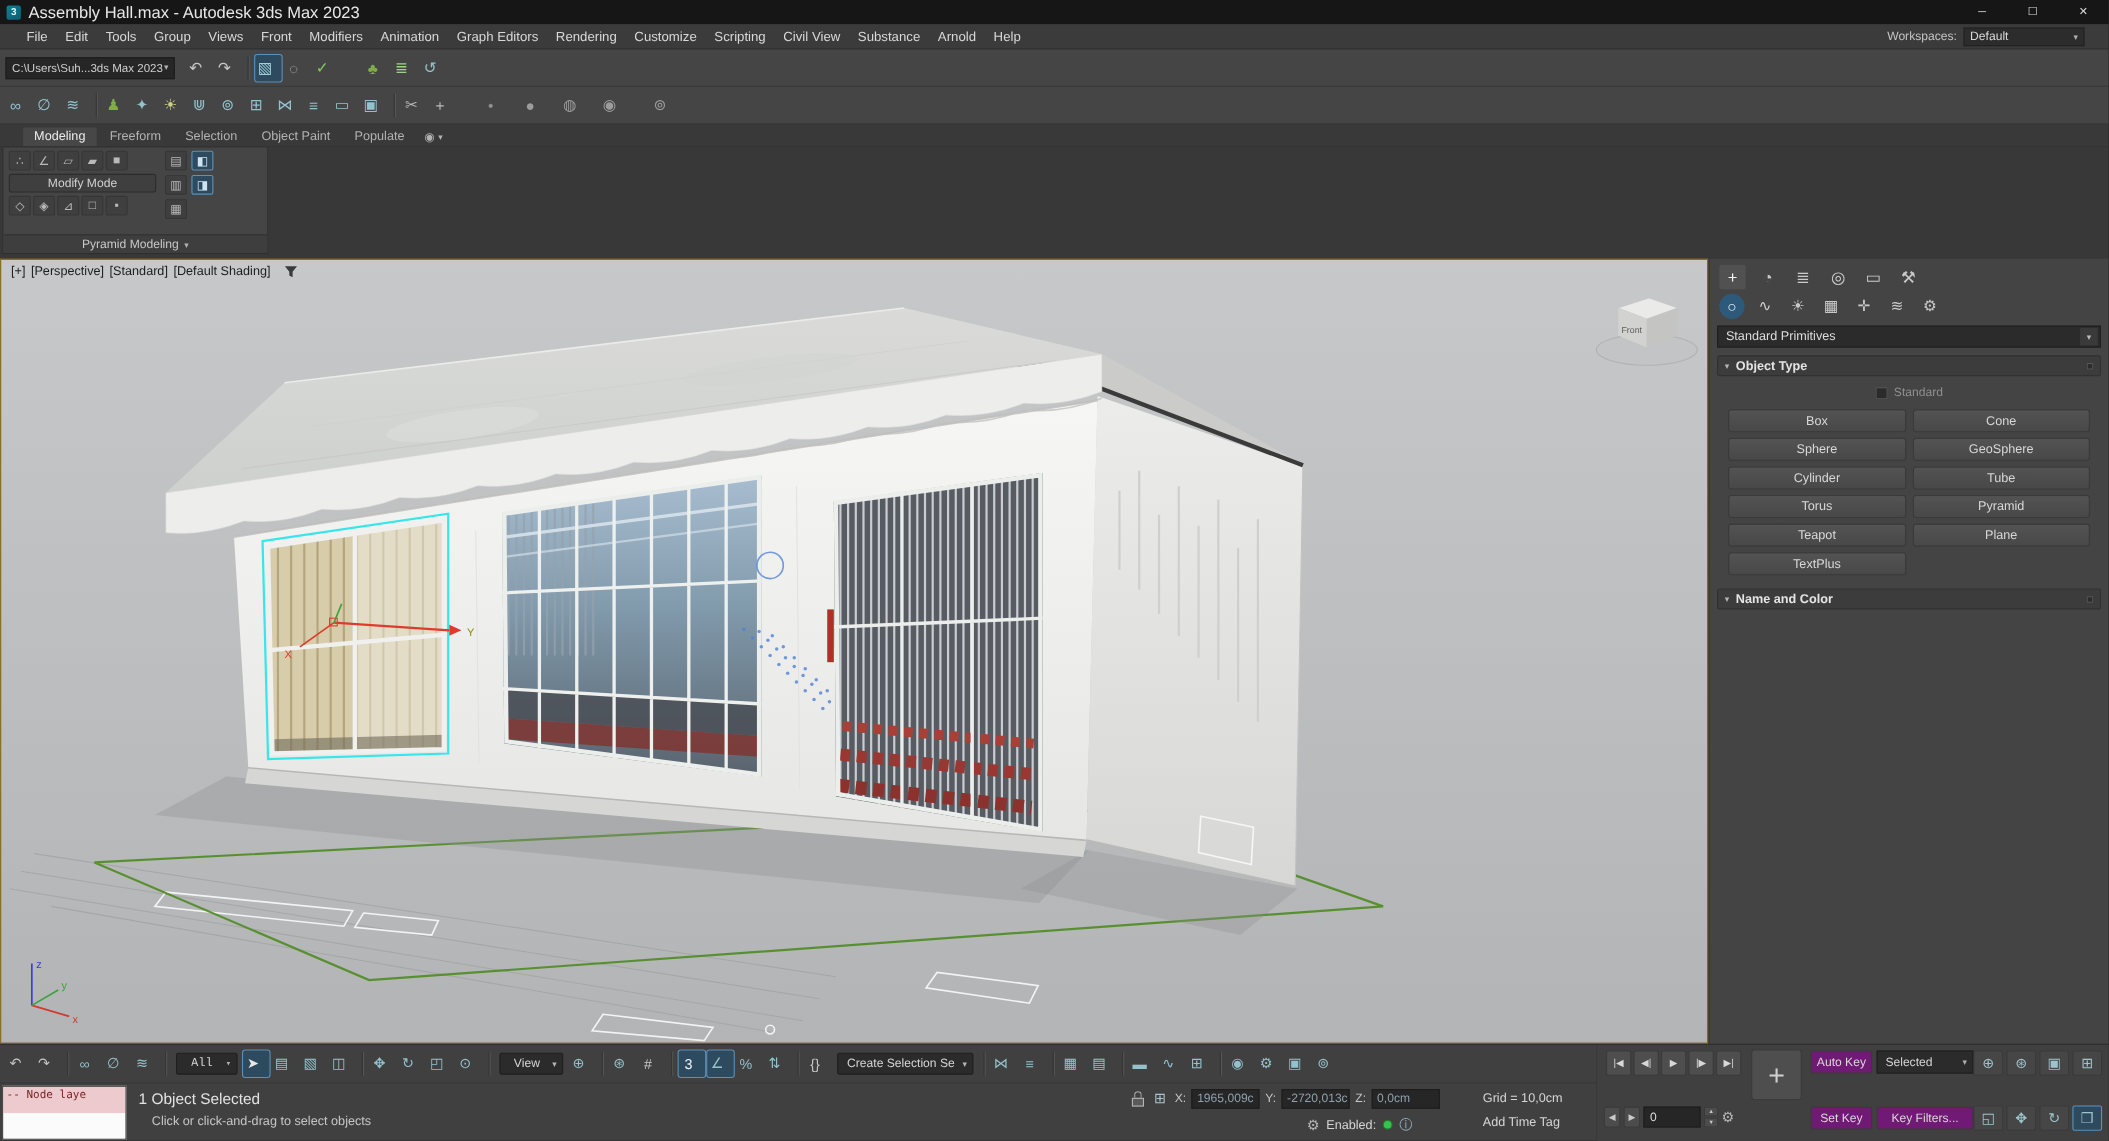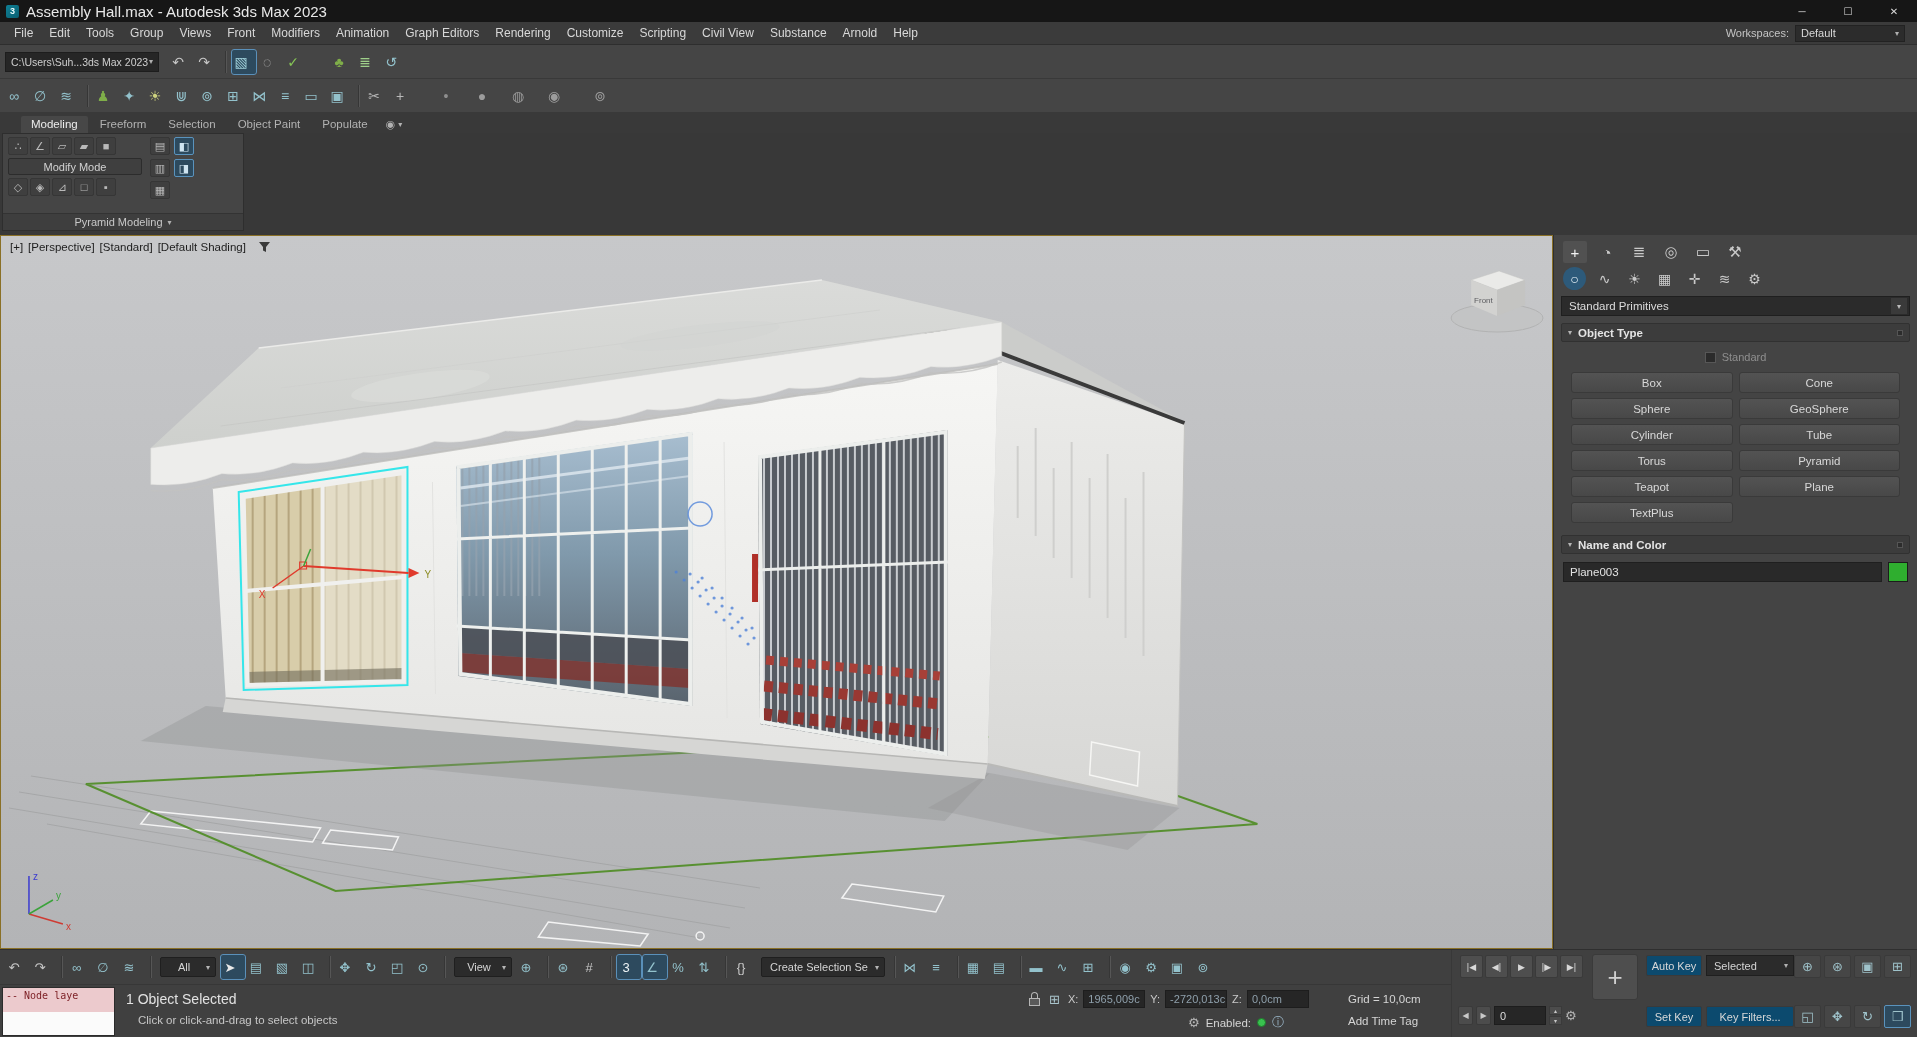--- a/index.html
+++ b/index.html
@@ -8,21 +8,21 @@
   .app{width:100%;height:100%;display:flex;flex-direction:column}
 
   
   .titlebar{height:22px;background:#161616;display:flex;align-items:center;padding-left:6px;gap:7px;flex:none}
   .app-icon{width:13px;height:13px;background:linear-gradient(135deg,#0e8096,#0a5e70);border-radius:2px;font-size:9px;line-height:13px;text-align:center;color:#eafafa;font-weight:bold}
   .title-text{font-size:15px;color:#e8e8e8}
   .win-controls{margin-left:auto;display:flex;height:100%}
   .win-btn{width:46px;height:100%;display:flex;align-items:center;justify-content:center;font-size:10px;color:#dcdcdc}
 
   
-  .menubar{height:23px;background:#3b3b3b;display:flex;align-items:center;padding:0 6px;flex:none;border-bottom:1px solid #2e2e2e}
+  .menubar{height:23px;background:#3b3b3b;display:flex;align-items:center;padding:0 16px;flex:none;border-bottom:1px solid #2e2e2e}
   .menu-items{display:flex}
   .menu-item{padding:0 8px;font-size:12px;color:#d8d8d8;line-height:22px;white-space:nowrap}
   .workspaces{margin-left:auto;display:flex;align-items:center;gap:6px;padding-right:6px}
   .ws-label{font-size:11px;color:#c4c4c4}
   .ws-select{width:110px;height:17px;background:#2c2c2c;border:1px solid #222;font-size:11px;color:#d8d8d8;display:flex;align-items:center;padding:0 5px;justify-content:space-between}
   .caret{font-size:8px;color:#b0b0b0}
 
   
   .toolbar{height:34px;background:#454545;display:flex;align-items:center;padding:0 5px;flex:none;border-bottom:1px solid #393939;gap:2px}
   .path-field{width:154px;height:20px;background:#262626;border:1px solid #1d1d1d;color:#cfcfcf;font-size:10.5px;display:flex;align-items:center;padding:0 5px;justify-content:space-between;margin-right:8px;white-space:nowrap;overflow:hidden}
@@ -104,21 +104,21 @@
   .enabled-cluster{position:absolute;left:1188px;top:64px;display:flex;align-items:center;gap:6px;font-size:11.5px;color:#d5d5d5}
   .gear-glyph{font-size:13px;color:#b5b5b5}
   .enabled-dot{width:9px;height:9px;border-radius:50%;background:#39c14f;border:1px solid #1f7a2c}
   .info-icon{font-size:12px;color:#9ab6c8}
   .timetag-text{position:absolute;left:1348px;top:65px;font-size:11.5px;color:#d5d5d5;white-space:nowrap}
 
   .time-nav{position:absolute;right:0;top:0;width:466px;height:88px;background:#404040;border-left:1px solid #383838}
   .playback{position:absolute;left:8px;top:5px;display:flex;gap:2px}
   .pb-btn{width:23px;height:23px;background:#4e4e4e;border:1px solid #3a3a3a;border-radius:2px;color:#d8d8d8;font-size:9px;display:flex;align-items:center;justify-content:center;white-space:nowrap}
   .addkey-btn{position:absolute;left:140px;top:4px;width:46px;height:46px;background:#4e4e4e;border:1px solid #3a3a3a;border-radius:3px;font-size:26px;color:#d0d0d0;display:flex;align-items:center;justify-content:center}
-  .tn-btn{position:absolute;height:21px;background:#0c4a6e;border:1px solid #3a3a3a;border-radius:2px;color:#d8d8d8;font-size:11px;display:flex;align-items:center;justify-content:center;white-space:nowrap}
+  .tn-btn{position:absolute;height:21px;background:#701a75;border:1px solid #3a3a3a;border-radius:2px;color:#d8d8d8;font-size:11px;display:flex;align-items:center;justify-content:center;white-space:nowrap}
   .autokey-btn{left:194px;top:5px;width:56px}
   .setkey-btn{left:194px;top:56px;width:56px}
   .keyfilters-btn{left:254px;top:56px;width:88px}
   .sel-dd{position:absolute;left:254px;top:5px;width:88px;height:21px;background:#2b2b2b;border:1px solid #1f1f1f;font-size:11px;color:#d5d5d5;display:flex;align-items:center;justify-content:space-between;padding:0 5px 0 7px}
   .frame-row{position:absolute;left:6px;top:56px;display:flex;align-items:center;gap:3px}
   .tiny-btn{width:15px;height:19px;background:#4c4c4c;border:1px solid #3a3a3a;border-radius:2px;color:#c9c9c9;font-size:8px;display:flex;align-items:center;justify-content:center}
   .frame-field{width:52px;height:19px;background:#262626;border:1px solid #1d1d1d;color:#dcdcdc;font-size:11px;display:flex;align-items:center;padding:0 5px}
   .spin-col{display:flex;flex-direction:column;gap:1px}
   .spin-btn{width:13px;height:9px;background:#4c4c4c;border:1px solid #3a3a3a;color:#c9c9c9;font-size:6px;display:flex;align-items:center;justify-content:center}
   .navgrid{position:absolute;right:5px;top:5px;width:118px;display:grid;grid-template-columns:repeat(4,1fr);grid-template-rows:23px 23px;gap:27px 2px}
@@ -727,24 +727,20 @@
           </button>
           <button class="ot-btn">
             <span>TextPlus</span>
           </button>
       </div>
       <div class="rollout">
         <span class="ro-caret">▾</span>
         <span>Name and Color</span>
         <span class="ro-pin"></span>
       </div>
-      <div class="namecolor">
-        <div class="name-field">Plane003</div>
-        <div class="color-swatch" style="background-color: rgb(47, 174, 47);"></div>
-      </div>
     </div>
   </div>
 
   <div class="bottom-wrap">
     <div class="bottombar">
       <span class="ti icon" style="color: rgb(198, 198, 198);">
           <span class="bt-glyph">↶</span>
           <span class="bt-label"></span>
           <span class="bt-caret"></span>
         </span>
@@ -771,21 +767,21 @@
         <span class="ti icon" style="color: rgb(147, 194, 204);">
           <span class="bt-glyph">≋</span>
           <span class="bt-label"></span>
           <span class="bt-caret"></span>
         </span>
         <span class="ti sep">
           <span class="bt-glyph"></span>
           <span class="bt-label"></span>
           <span class="bt-caret"></span>
         </span>
-        <span class="ti dropdown" style="width: 56px;">
+        <span class="ti dropdown" style="width: 56px; font-family: Liberation Mono, monospace;">
           <span class="bt-glyph"></span>
           <span class="bt-label">All</span>
           <span class="bt-caret">▾</span>
         </span>
         <span class="ti icon active" style="color: rgb(232, 232, 232);">
           <span class="bt-glyph">➤</span>
           <span class="bt-label"></span>
           <span class="bt-caret"></span>
         </span>
         <span class="ti icon" style="color: rgb(147, 194, 204);">

